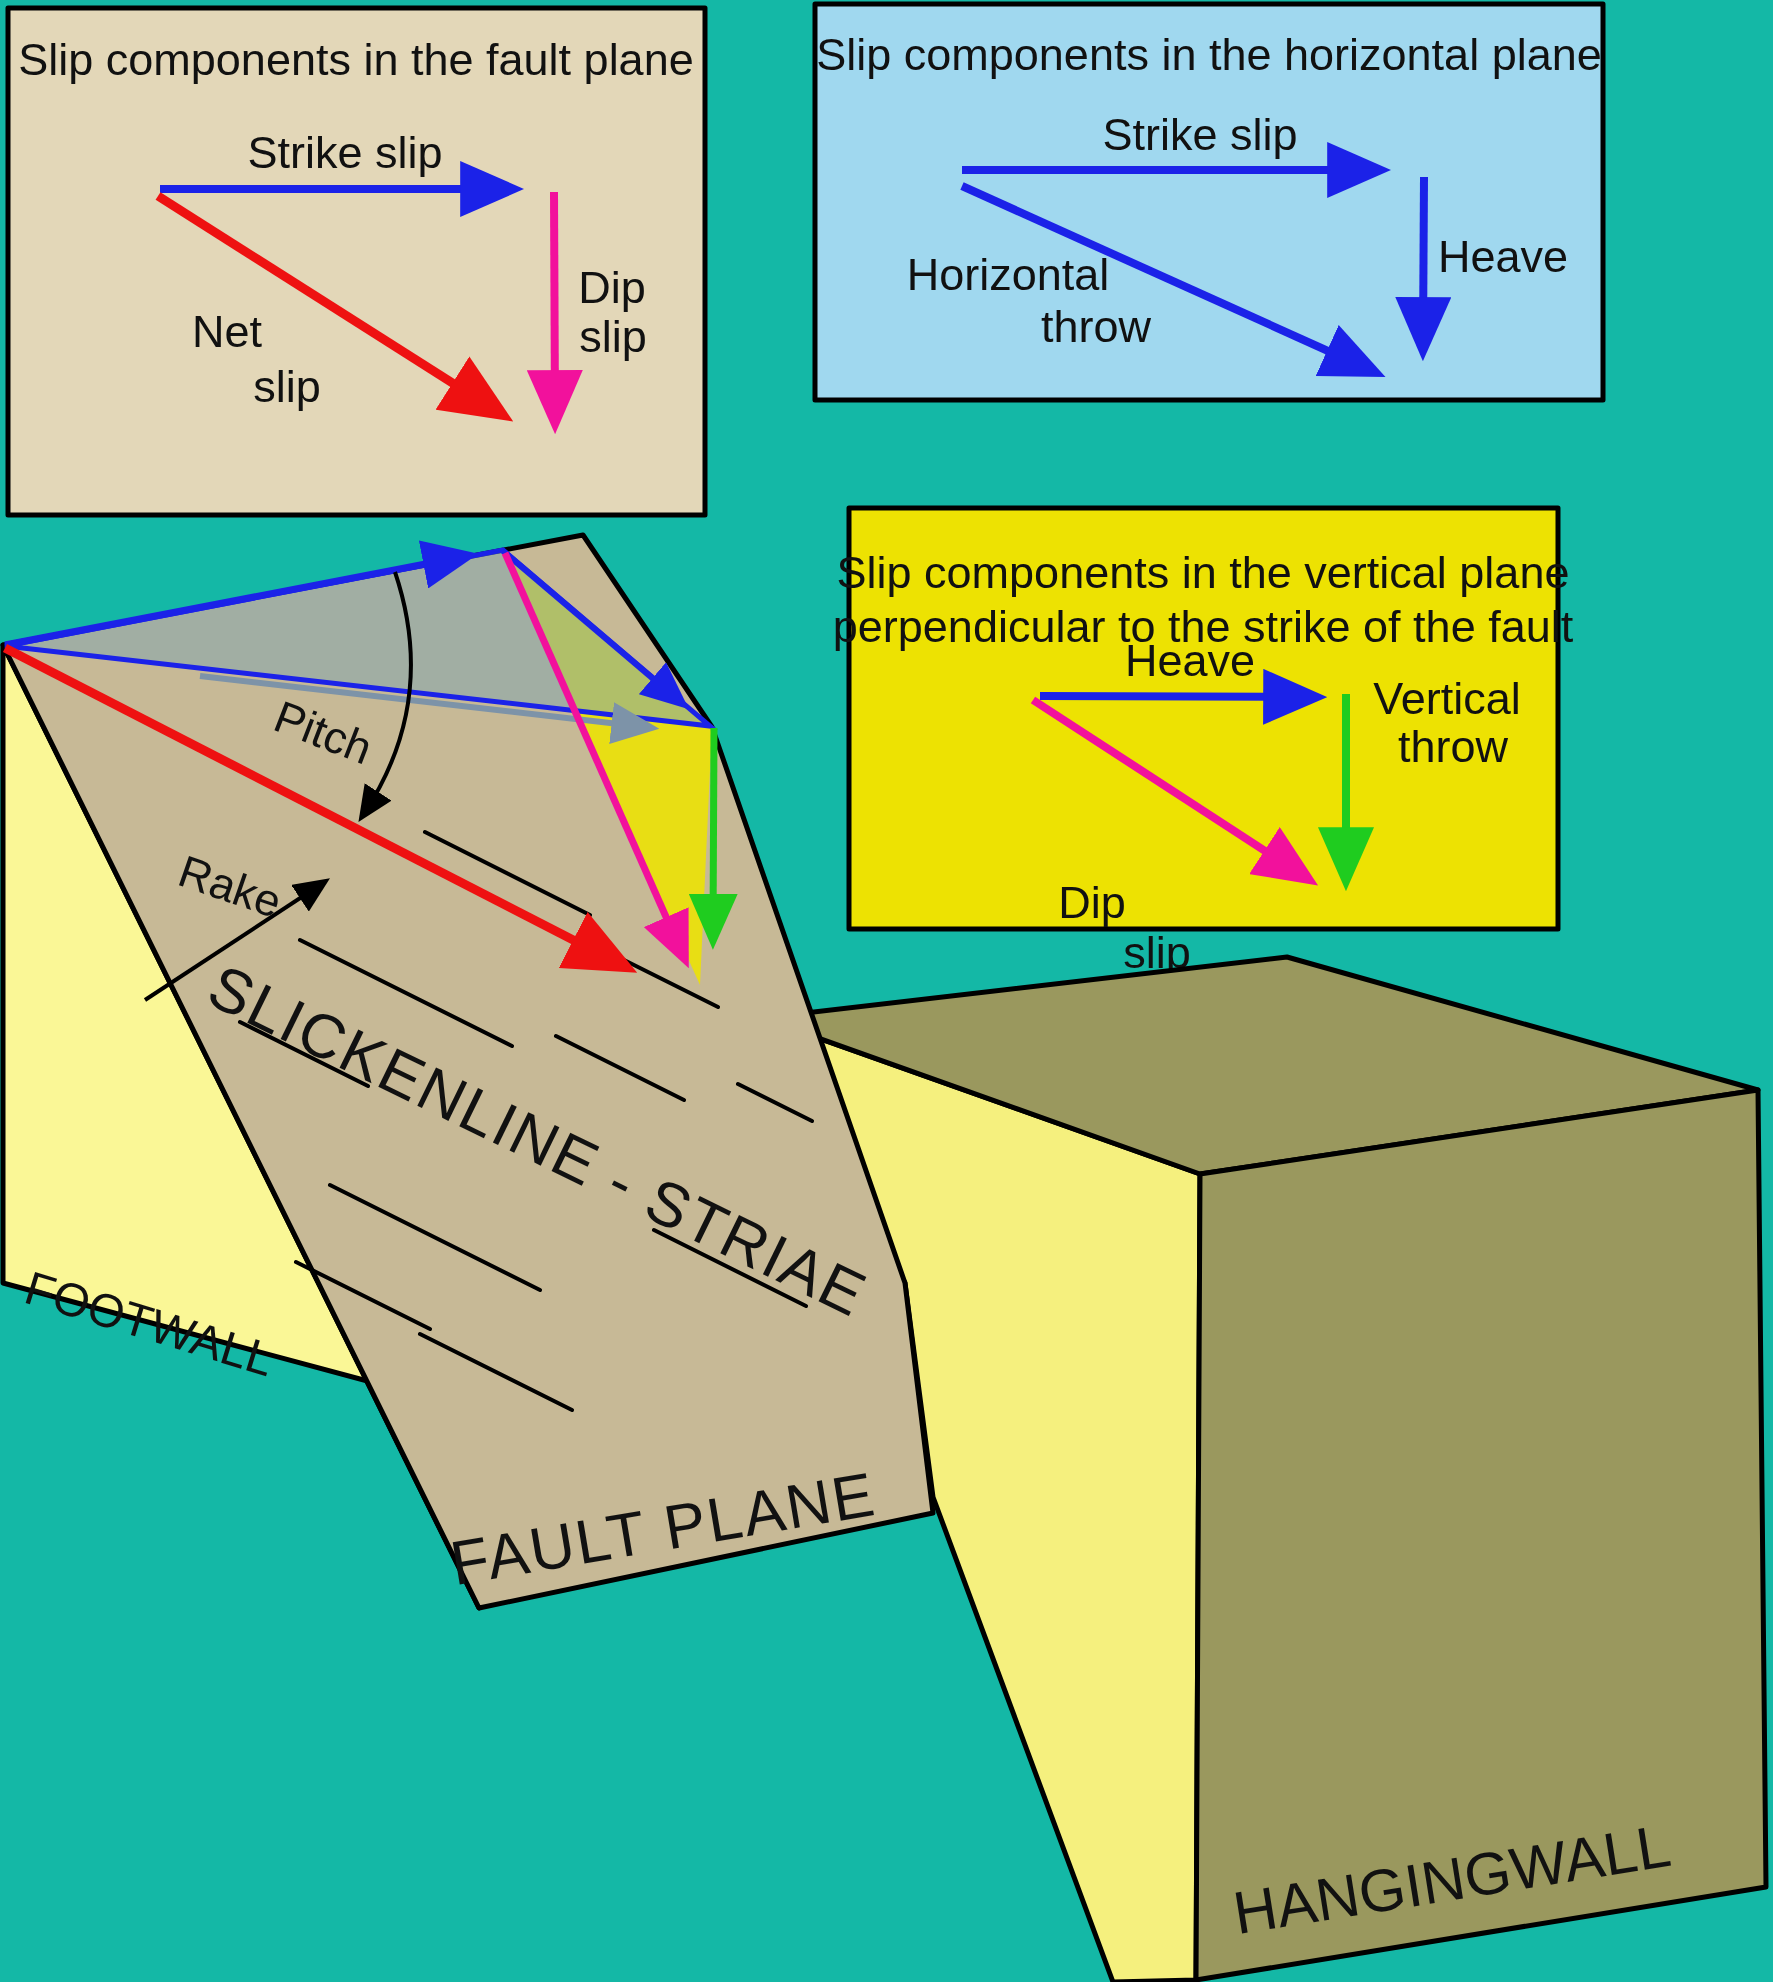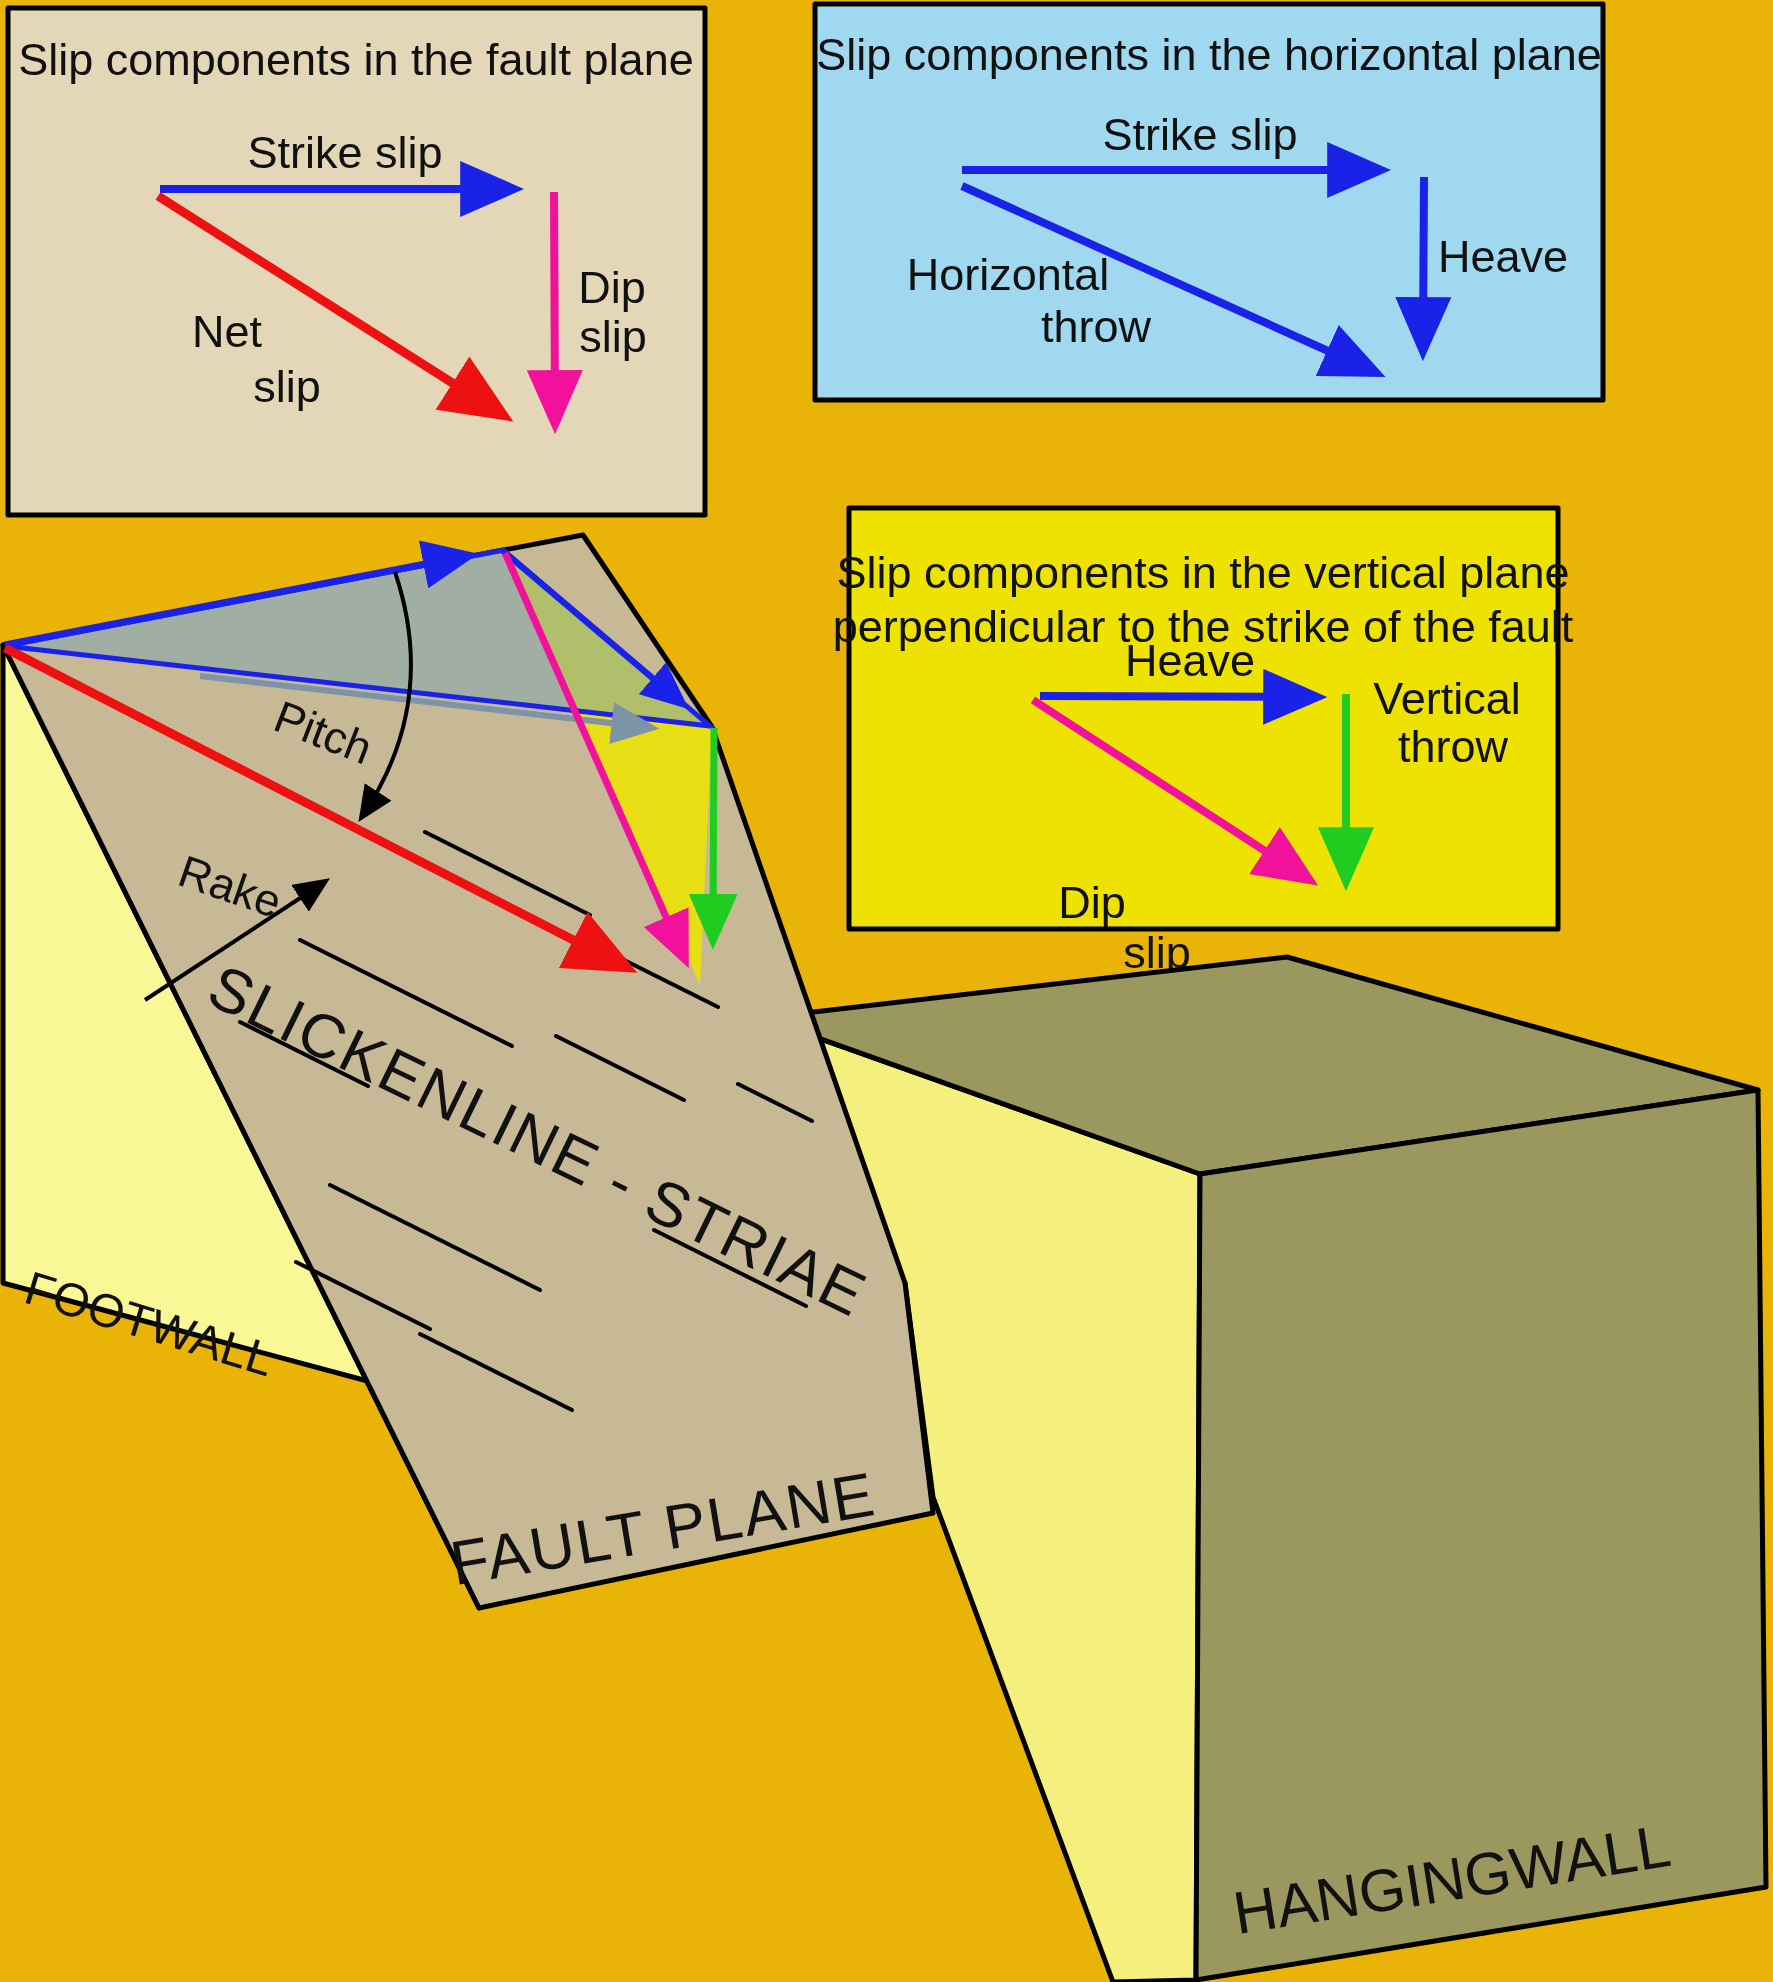--- a/index.html
+++ b/index.html
@@ -1,16 +1,16 @@
 <!DOCTYPE html>
 <html><head>
 <meta charset="utf-8">
 <style>
   html,body{margin:0;padding:0;background:#fff;}
-  .stage{position:relative;width:1773px;height:1982px;background:#eab308;overflow:hidden;}
+  .stage{position:relative;width:1773px;height:1982px;background:#14b8a6;overflow:hidden;}
   svg{display:block;}
   text{font-family:"Liberation Sans","DejaVu Sans",sans-serif;fill:#111;}
   .t-title{font-size:45px;}
   .t-label{font-size:45px;}
   .t-plane-big{font-size:62px;letter-spacing:2px;}
   .t-plane-med{font-size:60px;}
   .t-wall{font-size:47px;}
   .mid{text-anchor:middle;}
   .edge{stroke:#000;stroke-width:5;stroke-linejoin:round;}
   .stria{stroke:#000;stroke-width:4;stroke-linecap:round;fill:none;}

